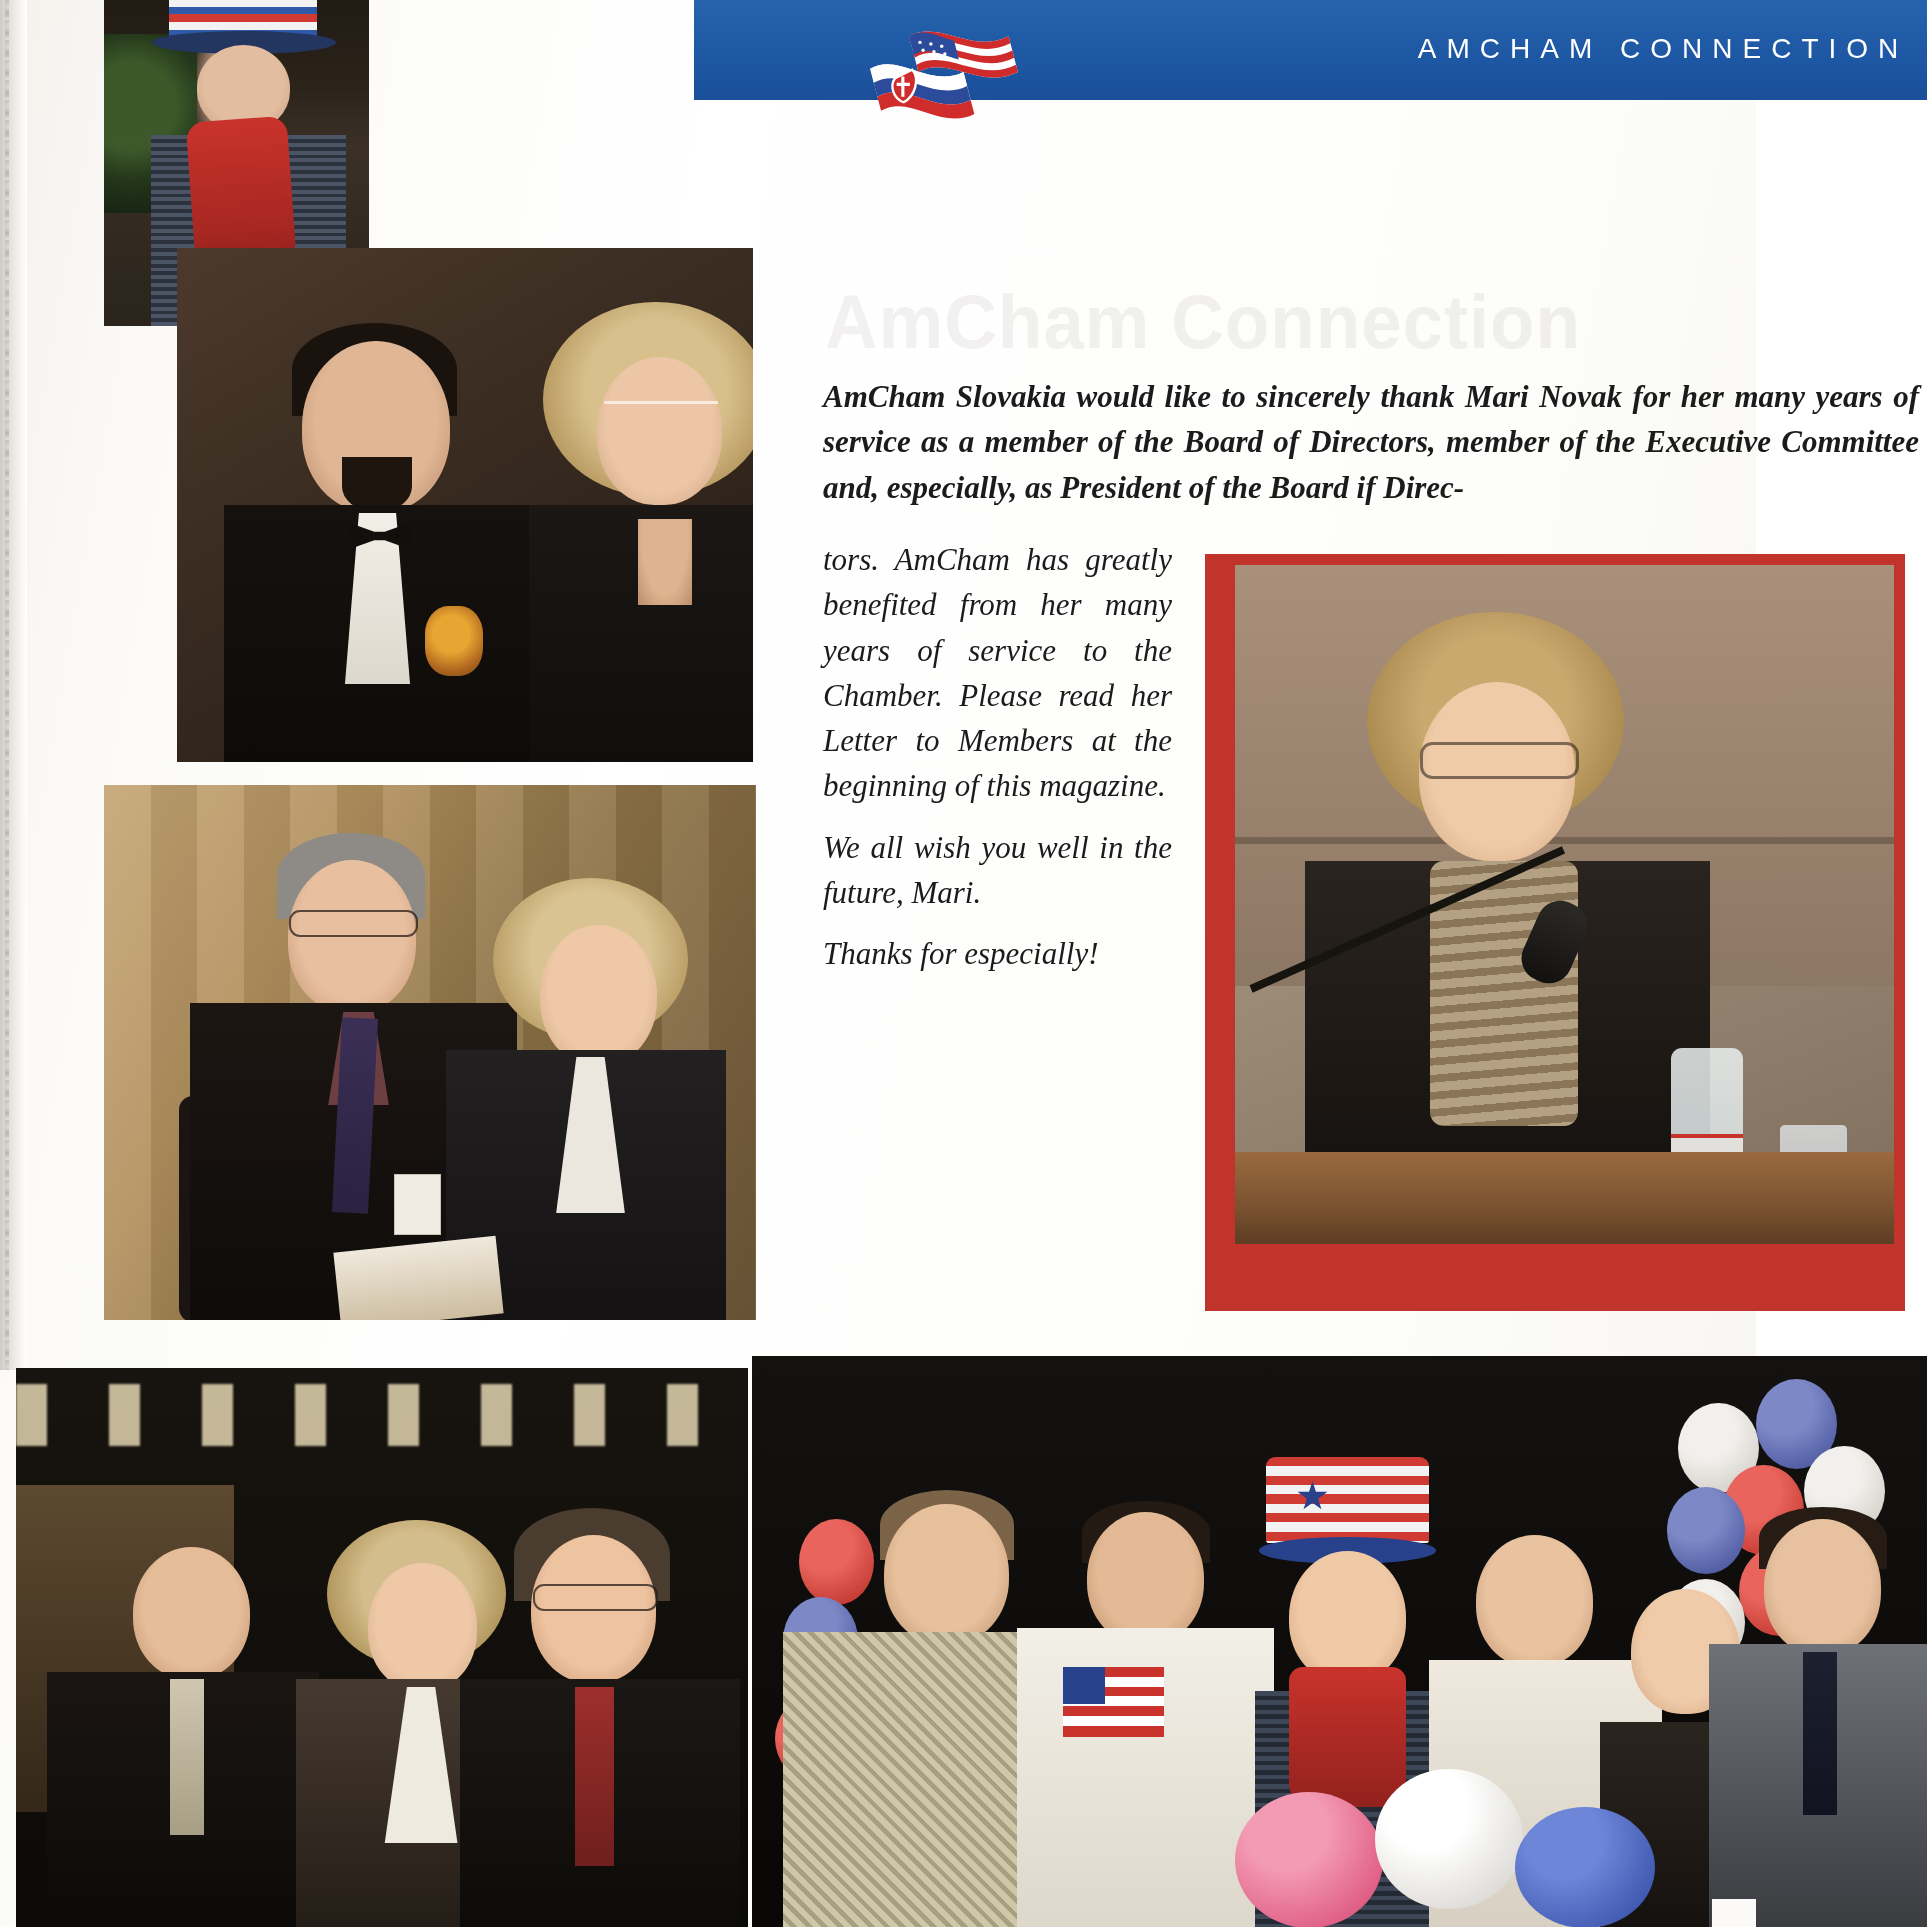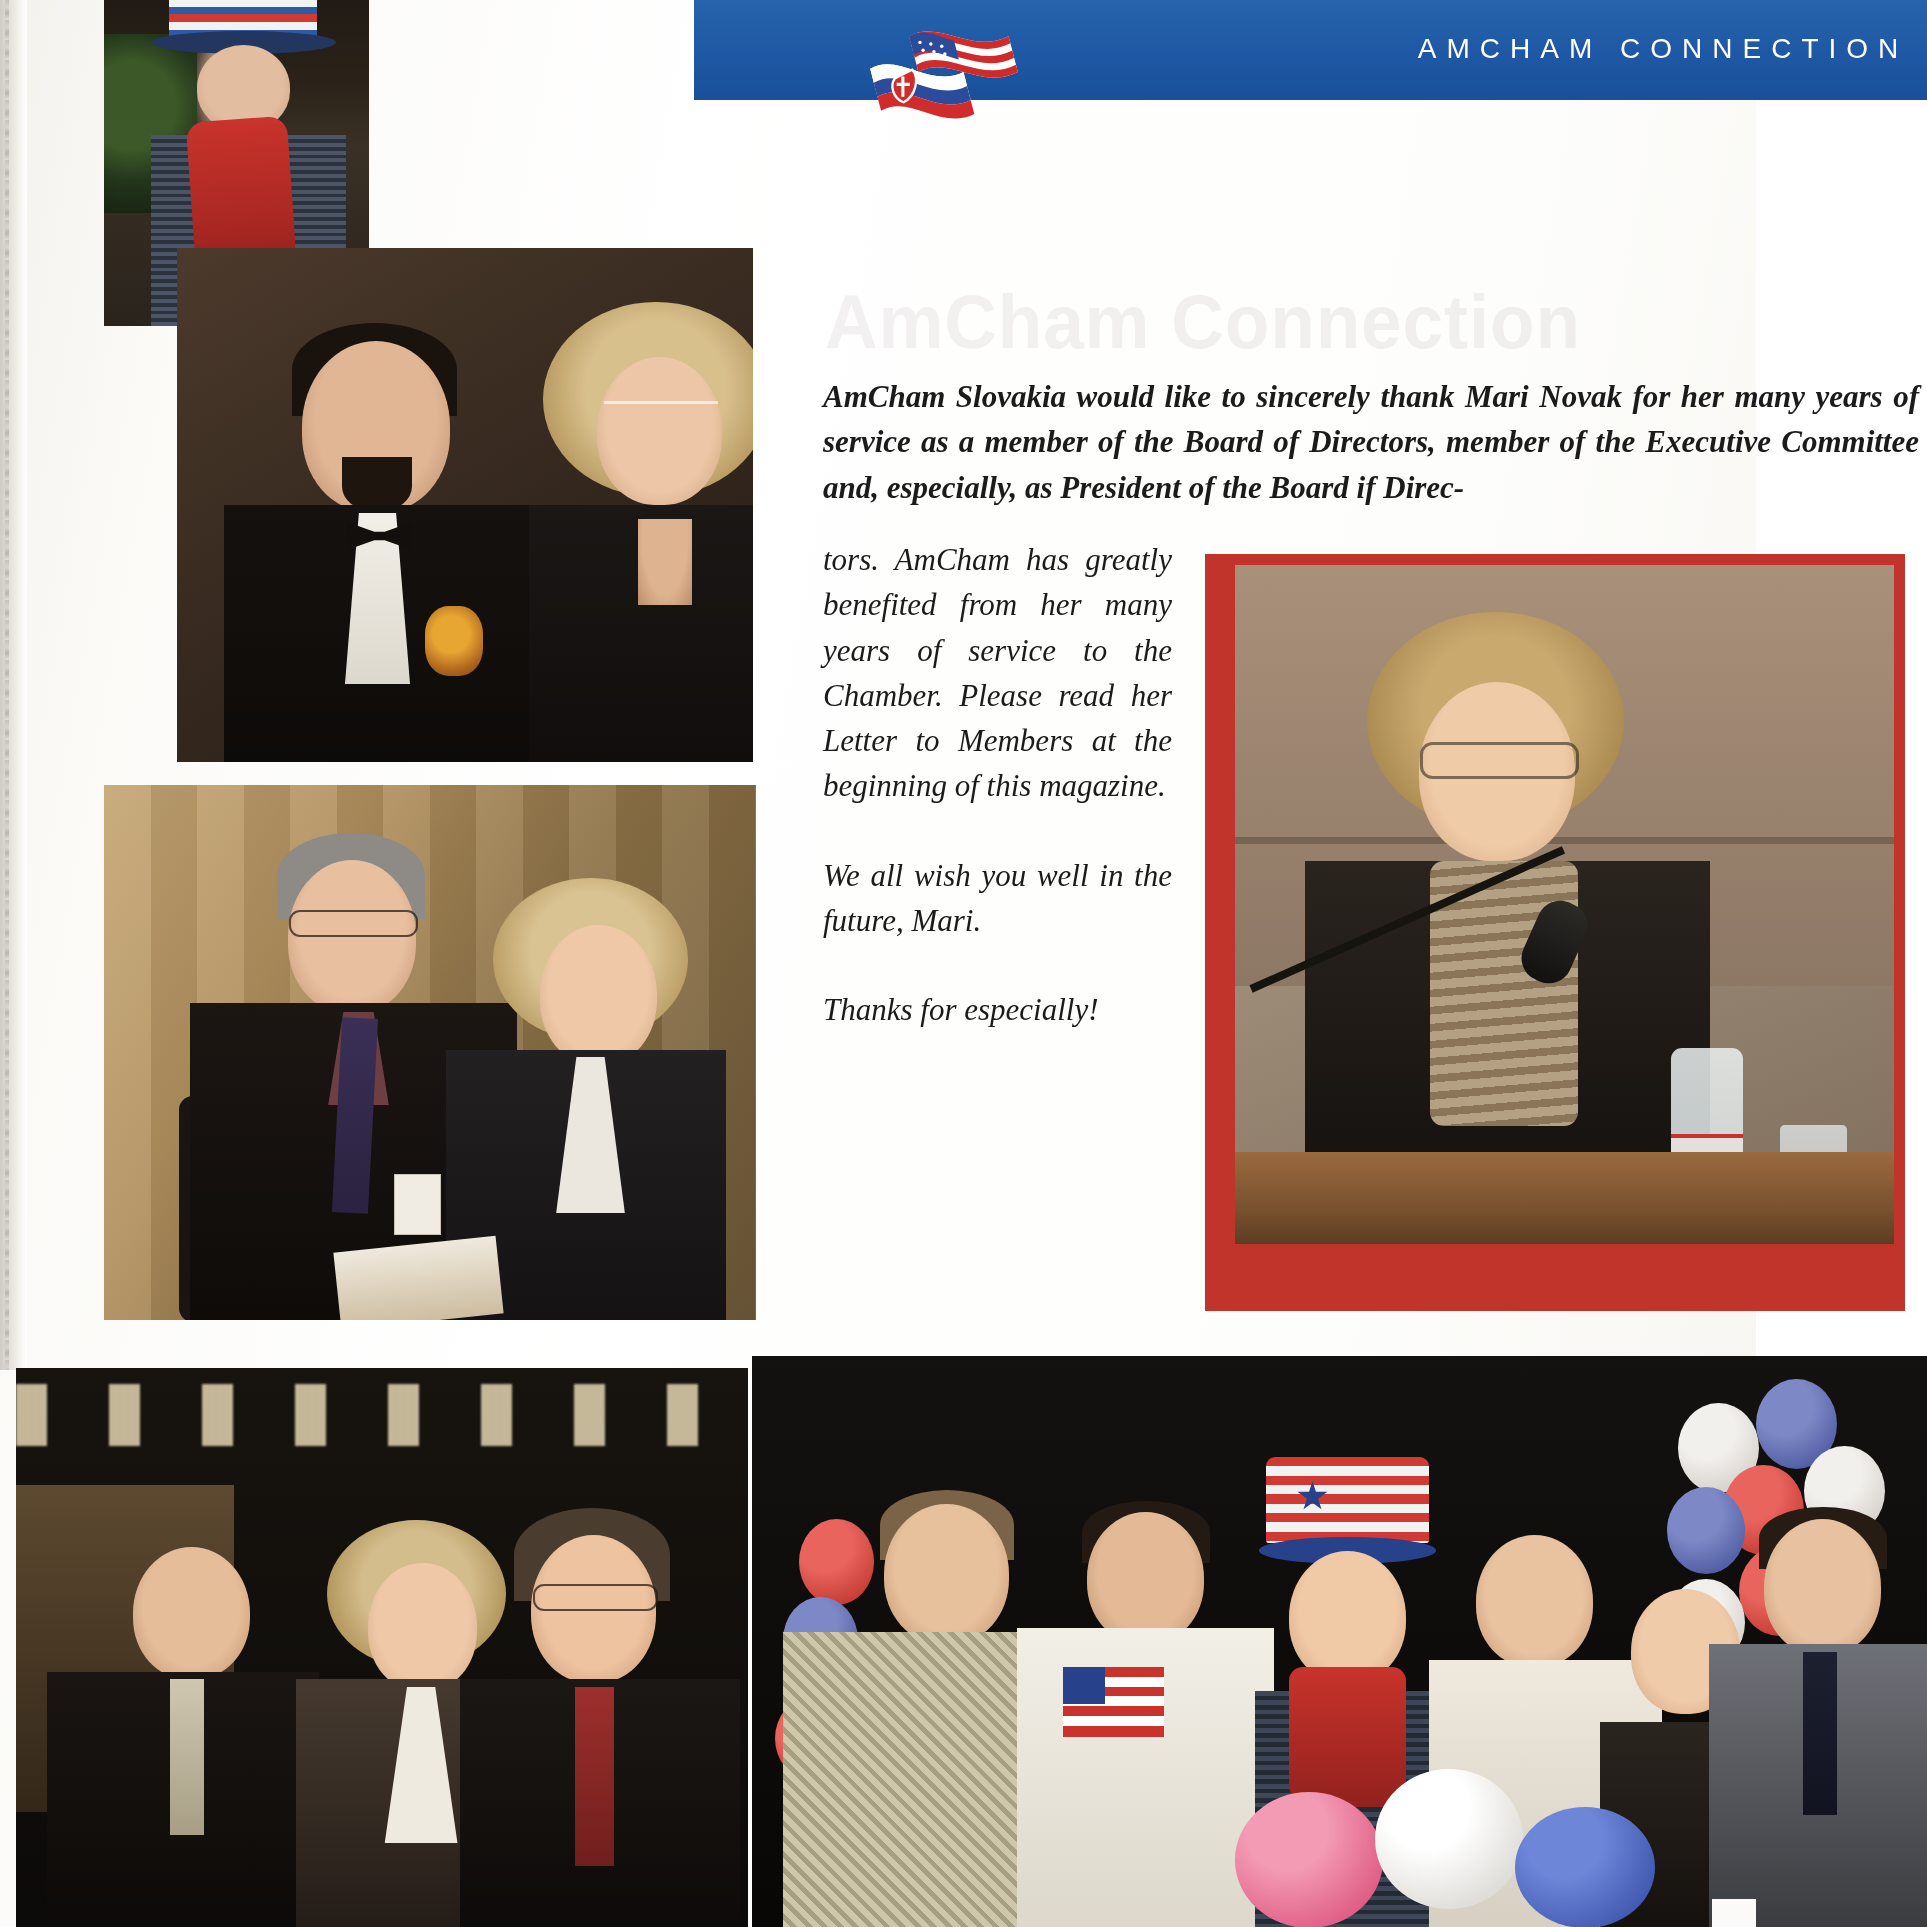--- a/index.html
+++ b/index.html
@@ -105,21 +105,21 @@
     left: 823px; top: 537px;
     width: 349px;
     font-family: "Liberation Serif", serif;
     font-style: italic;
     font-size: 31px;
     line-height: 1.46;
     color: #1b1b1b;
     text-align: justify;
   }
   .copy-block-2 p { margin: 0; }
-  .copy-block-2 p.gap { margin-top: 44px; font-style: italic; }
+  .copy-block-2 p.gap { margin-top: 16px; font-style: italic; }
 
   
   .photo {
     position: absolute;
     overflow: hidden;
     background: #2a2a2a;
   }
 
   
   #photo-hat {

